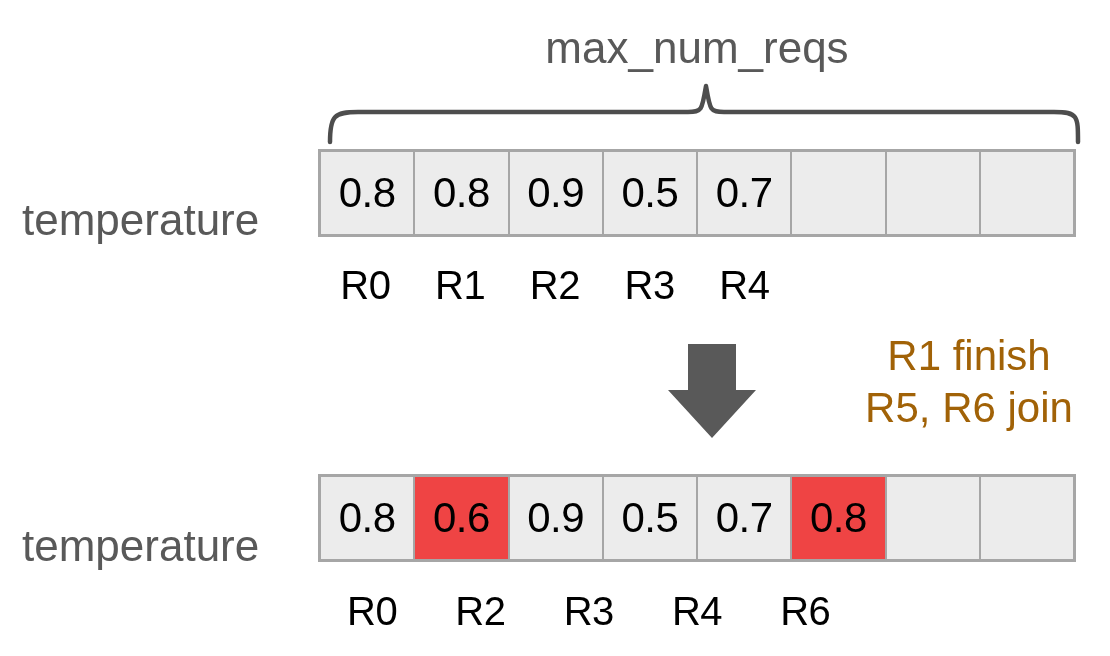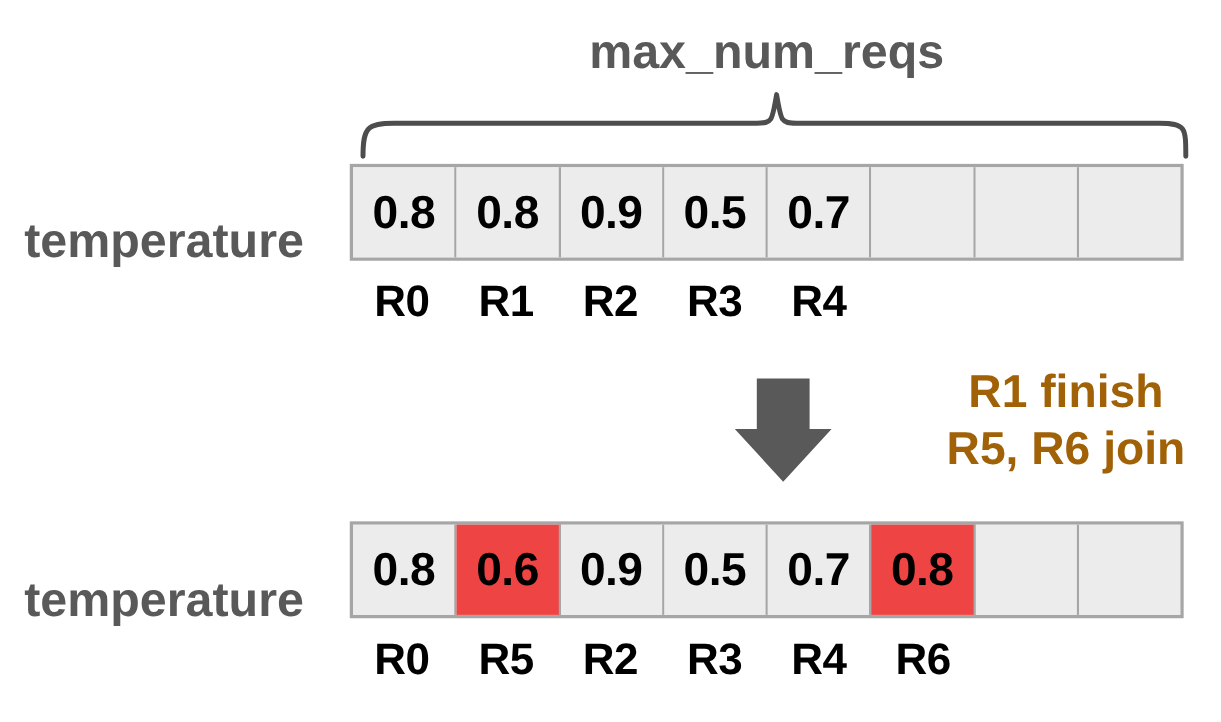--- a/index.html
+++ b/index.html
@@ -13,21 +13,20 @@
     position: relative;
     overflow: hidden;
     font-family: "Liberation Sans", sans-serif;
     -webkit-font-smoothing: antialiased;
   }
   .stage {
     position: absolute;
     left: 0; top: 0;
     width: 916px;
     height: 656px;
-    font-weight: bold;
   }
 
   
   .label-gray {
     position: absolute;
     color: #595959;
     font-size: 44px;
     line-height: 48px;
     white-space: nowrap;
     margin-top: 28px;
@@ -122,20 +121,21 @@
   }
   .idrow-top    { top: 252px; }
   .idrow-bottom { top: 578px; }
   .idcell {
     flex: 1 1 0;
     text-align: center;
     font-size: 40px;
     line-height: 44px;
     color: #000000;
     letter-spacing: -0.5px;
+    margin-top: 11px;
   }
   .idcell.blank { color: transparent; }
 </style>
 </head>
 <body>
 
 <div class="stage">
 
   <div class="bracket-label">max_num_reqs</div>
 
@@ -194,21 +194,20 @@
     <div class="cell">0.9</div>
     <div class="cell">0.5</div>
     <div class="cell">0.7</div>
     <div class="cell highlight">0.8</div>
     <div class="cell empty"></div>
     <div class="cell empty"></div>
   </div>
 
   <div class="idrow idrow-bottom">
     <div class="idcell">R0</div>
-    <div class="idcell">R5</div>
     <div class="idcell">R2</div>
     <div class="idcell">R3</div>
     <div class="idcell">R4</div>
     <div class="idcell">R6</div>
     <div class="idcell blank"></div>
     <div class="idcell blank"></div>
   </div>
 
 </div>
 

